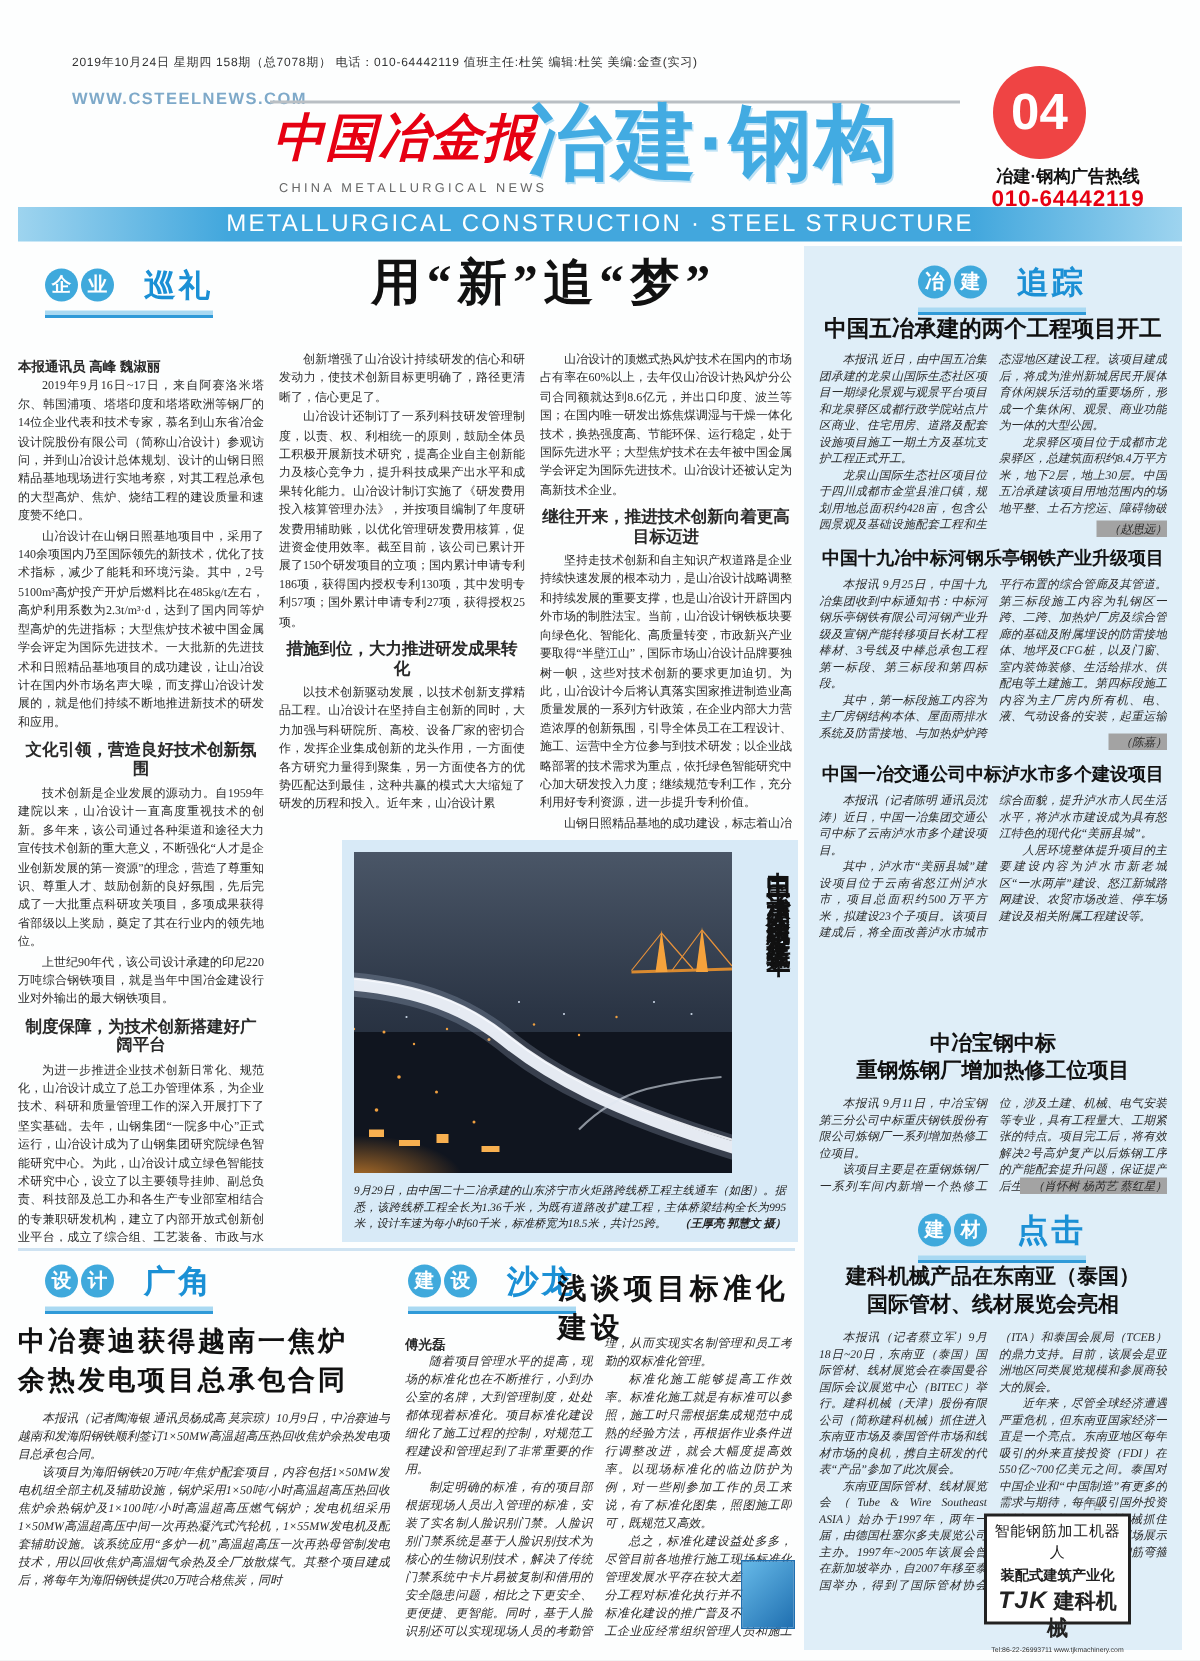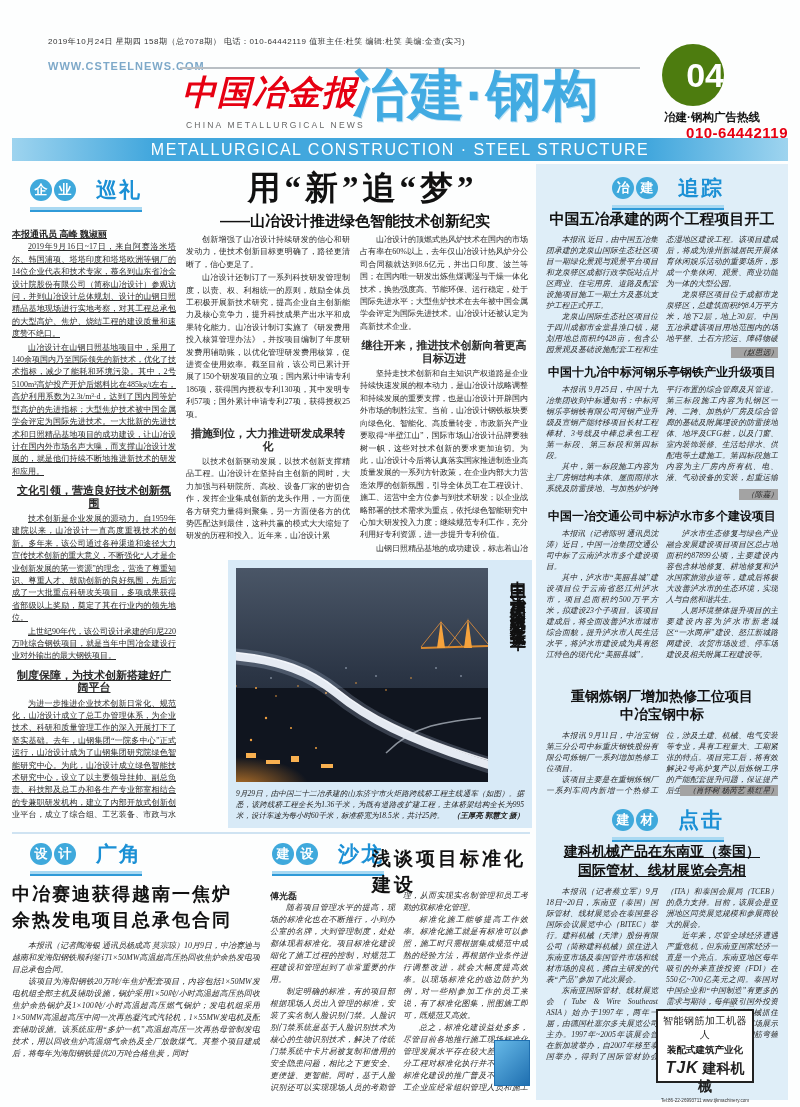--- a/index.html
+++ b/index.html
@@ -12,24 +12,24 @@
   .just h4{margin:6px 0 4px 0;text-align:center;font-family:"Liberation Sans","DejaVu Sans",sans-serif;}
   
   .dateline{font-size:8px;color:#333;letter-spacing:.5px;white-space:nowrap;}
   .website{font-size:11px;font-weight:bold;color:#7ea9c9;letter-spacing:1px;}
   .rule{height:2px;background:#b9bfc4;}
   .m-cn{font-size:34px;font-weight:900;color:#e60012;font-family:"Liberation Serif","DejaVu Serif",serif;
         font-style:italic;letter-spacing:1px;line-height:1;}
   .m-en{font-size:8.5px;color:#666;letter-spacing:2.2px;}
   .edition{font-size:55px;font-weight:900;color:#42abe2;letter-spacing:2px;line-height:1;
            text-shadow:1px 1px 0 #bfe2f4;}
-  .circle04{width:62px;height:62px;border-radius:50%;background:#4d7c0f;color:#fff;
-            display:flex;align-items:center;justify-content:flex-end;font-size:34px;font-weight:bold;}
+  .circle04{width:62px;height:62px;border-radius:50%;background:#ef4444;color:#fff;
+            display:flex;align-items:center;justify-content:center;font-size:34px;font-weight:bold;}
   .hotlabel{font-size:11.5px;font-weight:bold;color:#111;text-align:center;}
-  .hotnum{font-size:15px;font-weight:bold;color:#e60012;text-align:right;letter-spacing:.5px;}
+  .hotnum{font-size:15px;font-weight:bold;color:#e60012;text-align:center;letter-spacing:.5px;}
   .banner{height:23px;line-height:23px;text-align:center;color:#fff;font-size:16px;letter-spacing:1.5px;
           background:linear-gradient(90deg,#9ed4ef 0%,#42a7dd 18%,#42a7dd 82%,#9ed4ef 100%);}
   
   .badge{display:flex;align-items:center;}
   .badge .circ{width:22px;height:22px;border-radius:50%;background:#3fa9dc;color:#fff;font-weight:bold;
                font-size:13px;display:flex;align-items:center;justify-content:center;margin-right:2px;}
   .badge .rest{color:#1b90d5;font-size:21px;font-weight:900;letter-spacing:2px;margin-left:18px;}
   .badge-wrap .uline1{height:3px;background:#a9d9f2;margin-top:3px;}
   .badge-wrap .uline2{height:2px;background:#2f9ad8;}
   
@@ -99,23 +99,22 @@
     <div class="badge">
       <span class="circ">企</span>
       <span class="circ">业</span>
       <span class="rest">巡礼</span>
     </div>
     <div class="uline1"></div>
     <div class="uline2"></div>
   </div>
 
   <div class="abs hl-main serif" style="left:195px;top:166px;width:335px;">用“新”追“梦”</div>
-  <div class="abs hl-sub" style="left:180px;top:212px;width:350px;">——山冶设计推进绿色智能技术创新纪实</div>
-
-  <div class="abs bodycol just" style="left:12px;top:228px;width:164px;height:590px;text-decoration:underline;">
+
+  <div class="abs bodycol just" style="left:12px;top:238px;width:164px;height:590px;">
     <p class="byline sans">本报通讯员 高峰 魏淑丽</p>
     <p>2019年9月16日~17日，来自阿赛洛米塔尔、韩国浦项、塔塔印度和塔塔欧洲等钢厂的14位企业代表和技术专家，慕名到山东省冶金设计院股份有限公司（简称山冶设计）参观访问，并到山冶设计总体规划、设计的山钢日照精品基地现场进行实地考察，对其工程总承包的大型高炉、焦炉、烧结工程的建设质量和速度赞不绝口。</p>
     <p>山冶设计在山钢日照基地项目中，采用了140余项国内乃至国际领先的新技术，优化了技术指标，减少了能耗和环境污染。其中，2号5100m³高炉投产开炉后燃料比在485kg/t左右，高炉利用系数为2.3t/m³·d，达到了国内同等炉型高炉的先进指标；大型焦炉技术被中国金属学会评定为国际先进技术。一大批新的先进技术和日照精品基地项目的成功建设，让山冶设计在国内外市场名声大噪，而支撑山冶设计发展的，就是他们持续不断地推进新技术的研发和应用。</p>
     <h4>文化引领，营造良好技术创新氛围</h4>
     <p>技术创新是企业发展的源动力。自1959年建院以来，山冶设计一直高度重视技术的创新。多年来，该公司通过各种渠道和途径大力宣传技术创新的重大意义，不断强化“人才是企业创新发展的第一资源”的理念，营造了尊重知识、尊重人才、鼓励创新的良好氛围，先后完成了一大批重点科研攻关项目，多项成果获得省部级以上奖励，奠定了其在行业内的领先地位。</p>
     <p>上世纪90年代，该公司设计承建的印尼220万吨综合钢铁项目，就是当年中国冶金建设行业对外输出的最大钢铁项目。</p>
     <h4>制度保障，为技术创新搭建好广阔平台</h4>
     <p>为进一步推进企业技术创新日常化、规范化，山冶设计成立了总工办管理体系，为企业技术、科研和质量管理工作的深入开展打下了坚实基础。去年，山钢集团“一院多中心”正式运行，山冶设计成为了山钢集团研究院绿色智能研究中心。为此，山冶设计成立绿色智能技术研究中心，设立了以主要领导挂帅、副总负责、科技部及总工办和各生产专业部室相结合的专兼职研发机构，建立了内部开放式创新创业平台，成立了综合组、工艺装备、市政与水务、节能环保、智慧化等5个专项共性关键技术攻关小组。机制的</p>
   </div>
 
@@ -225,46 +224,45 @@
       <p>本报讯 9月25日，中国十九冶集团收到中标通知书：中标河钢乐亭钢铁有限公司河钢产业升级及宣钢产能转移项目长材工程棒材、3号线及中棒总承包工程第一标段、第三标段和第四标段。</p>
       <p>其中，第一标段施工内容为主厂房钢结构本体、屋面雨排水系统及防雷接地、与加热炉炉跨平行布置的综合管廊及其管道。第三标段施工内容为轧钢区一跨、二跨、加热炉厂房及综合管廊的基础及附属埋设的防雷接地体、地坪及CFG桩，以及门窗、室内装饰装修、生活给排水、供配电等土建施工。第四标段施工内容为主厂房内所有机、电、液、气动设备的安装，起重运输设备的机电安装，以及所有的车间配管和中间配管施工等。</p>
 
       <span class="sig">（陈嘉）</span>
     </div>
 
     <div class="abs rp-head" style="left:10px;top:344px;width:232px;font-size:12px;">中国一冶交通公司中标泸水市多个建设项目</div>
     <div class="abs rp-body" style="left:10px;top:364px;width:232px;height:152px;">
       <p>本报讯（记者陈明 通讯员沈涛）近日，中国一冶集团交通公司中标了云南泸水市多个建设项目。</p>
       <p>其中，泸水市“美丽县城”建设项目位于云南省怒江州泸水市，项目总面积约500万平方米，拟建设23个子项目。该项目建成后，将全面改善泸水市城市综合面貌，提升泸水市人民生活水平，将泸水市建设成为具有怒江特色的现代化“美丽县城”。</p>
-      <p>泸水市生态修复与绿色产业融合发展建设项目项目区总占地面积约87899公顷，主要建设内容包含林地修复、耕地修复和泸水国家旅游步道等，建成后将极大改善泸水市的生态环境，实现人与自然和谐共生。</p>
       <p>人居环境整体提升项目的主要建设内容为泸水市新老城区“一水两岸”建设、怒江新城路网建设、农贸市场改造、停车场建设及相关附属工程建设等。</p>
 
     </div>
 
     <div class="abs rp-head" style="left:10px;top:524px;width:232px;font-size:14px;line-height:18px;">
+      <div>中冶宝钢中标</div>
       <div>重钢炼钢厂增加热修工位项目</div>
-      <div>中冶宝钢中标</div>
     </div>
     <div class="abs rp-body" style="left:10px;top:566px;width:232px;height:66px;">
       <p>本报讯 9月11日，中冶宝钢第三分公司中标重庆钢铁股份有限公司炼钢厂一系列增加热修工位项目。</p>
       <p>该项目主要是在重钢炼钢厂一系列车间内新增一个热修工位，涉及土建、机械、电气安装等专业，具有工程量大、工期紧张的特点。项目完工后，将有效解决2号高炉复产以后炼钢工序的产能配套提升问题，保证提产后生产顺行。</p>
       <span class="sig">（肖怀树 杨芮艺 蔡红星）</span>
     </div>
 
     <div class="abs badge-wrap" style="left:76px;top:642px;">
       <div class="badge">
         <span class="circ">建</span>
         <span class="circ">材</span>
         <span class="rest">点击</span>
       </div>
       <div class="uline1"></div>
       <div class="uline2"></div>
     </div>
 
-    <div class="abs rp-head" style="left:10px;top:678px;width:232px;font-size:14px;line-height:19px;text-decoration:underline;">
+    <div class="abs rp-head" style="left:10px;top:678px;width:232px;font-size:14px;line-height:19px;">
       <div>建科机械产品在东南亚（泰国）</div>
       <div>国际管材、线材展览会亮相</div>
     </div>
     <div class="abs rp-body" style="left:10px;top:722px;width:232px;height:200px;">
       <p>本报讯（记者蔡立军）9月18日~20日，东南亚（泰国）国际管材、线材展览会在泰国曼谷国际会议展览中心（BITEC）举行。建科机械（天津）股份有限公司（简称建科机械）抓住进入东南亚市场及泰国管件市场和线材市场的良机，携自主研发的代表“产品”参加了此次展会。</p>
       <p>东南亚国际管材、线材展览会（Tube &amp; Wire Southeast ASIA）始办于1997年，两年一届，由德国杜塞尔多夫展览公司主办。1997年~2005年该展会曾在新加坡举办，自2007年移至泰国举办，得到了国际管材协会（ITA）和泰国会展局（TCEB）的鼎力支持。目前，该展会是亚洲地区同类展览规模和参展商较大的展会。</p>
       <p>近年来，尽管全球经济遭遇严重危机，但东南亚国家经济一直是一个亮点。东南亚地区每年吸引的外来直接投资（FDI）在550亿~700亿美元之间。泰国对中国企业和“中国制造”有更多的需求与期待，每年吸引国外投资将近100亿美元。建科机械抓住这个机遇，前往参展并现场展示代表“产品”之一的数控钢筋弯箍机WG12D-4X，广受好评。</p>
     </div>
 
     <div class="abs adlabel" style="left:186px;top:836px;">广告</div>

